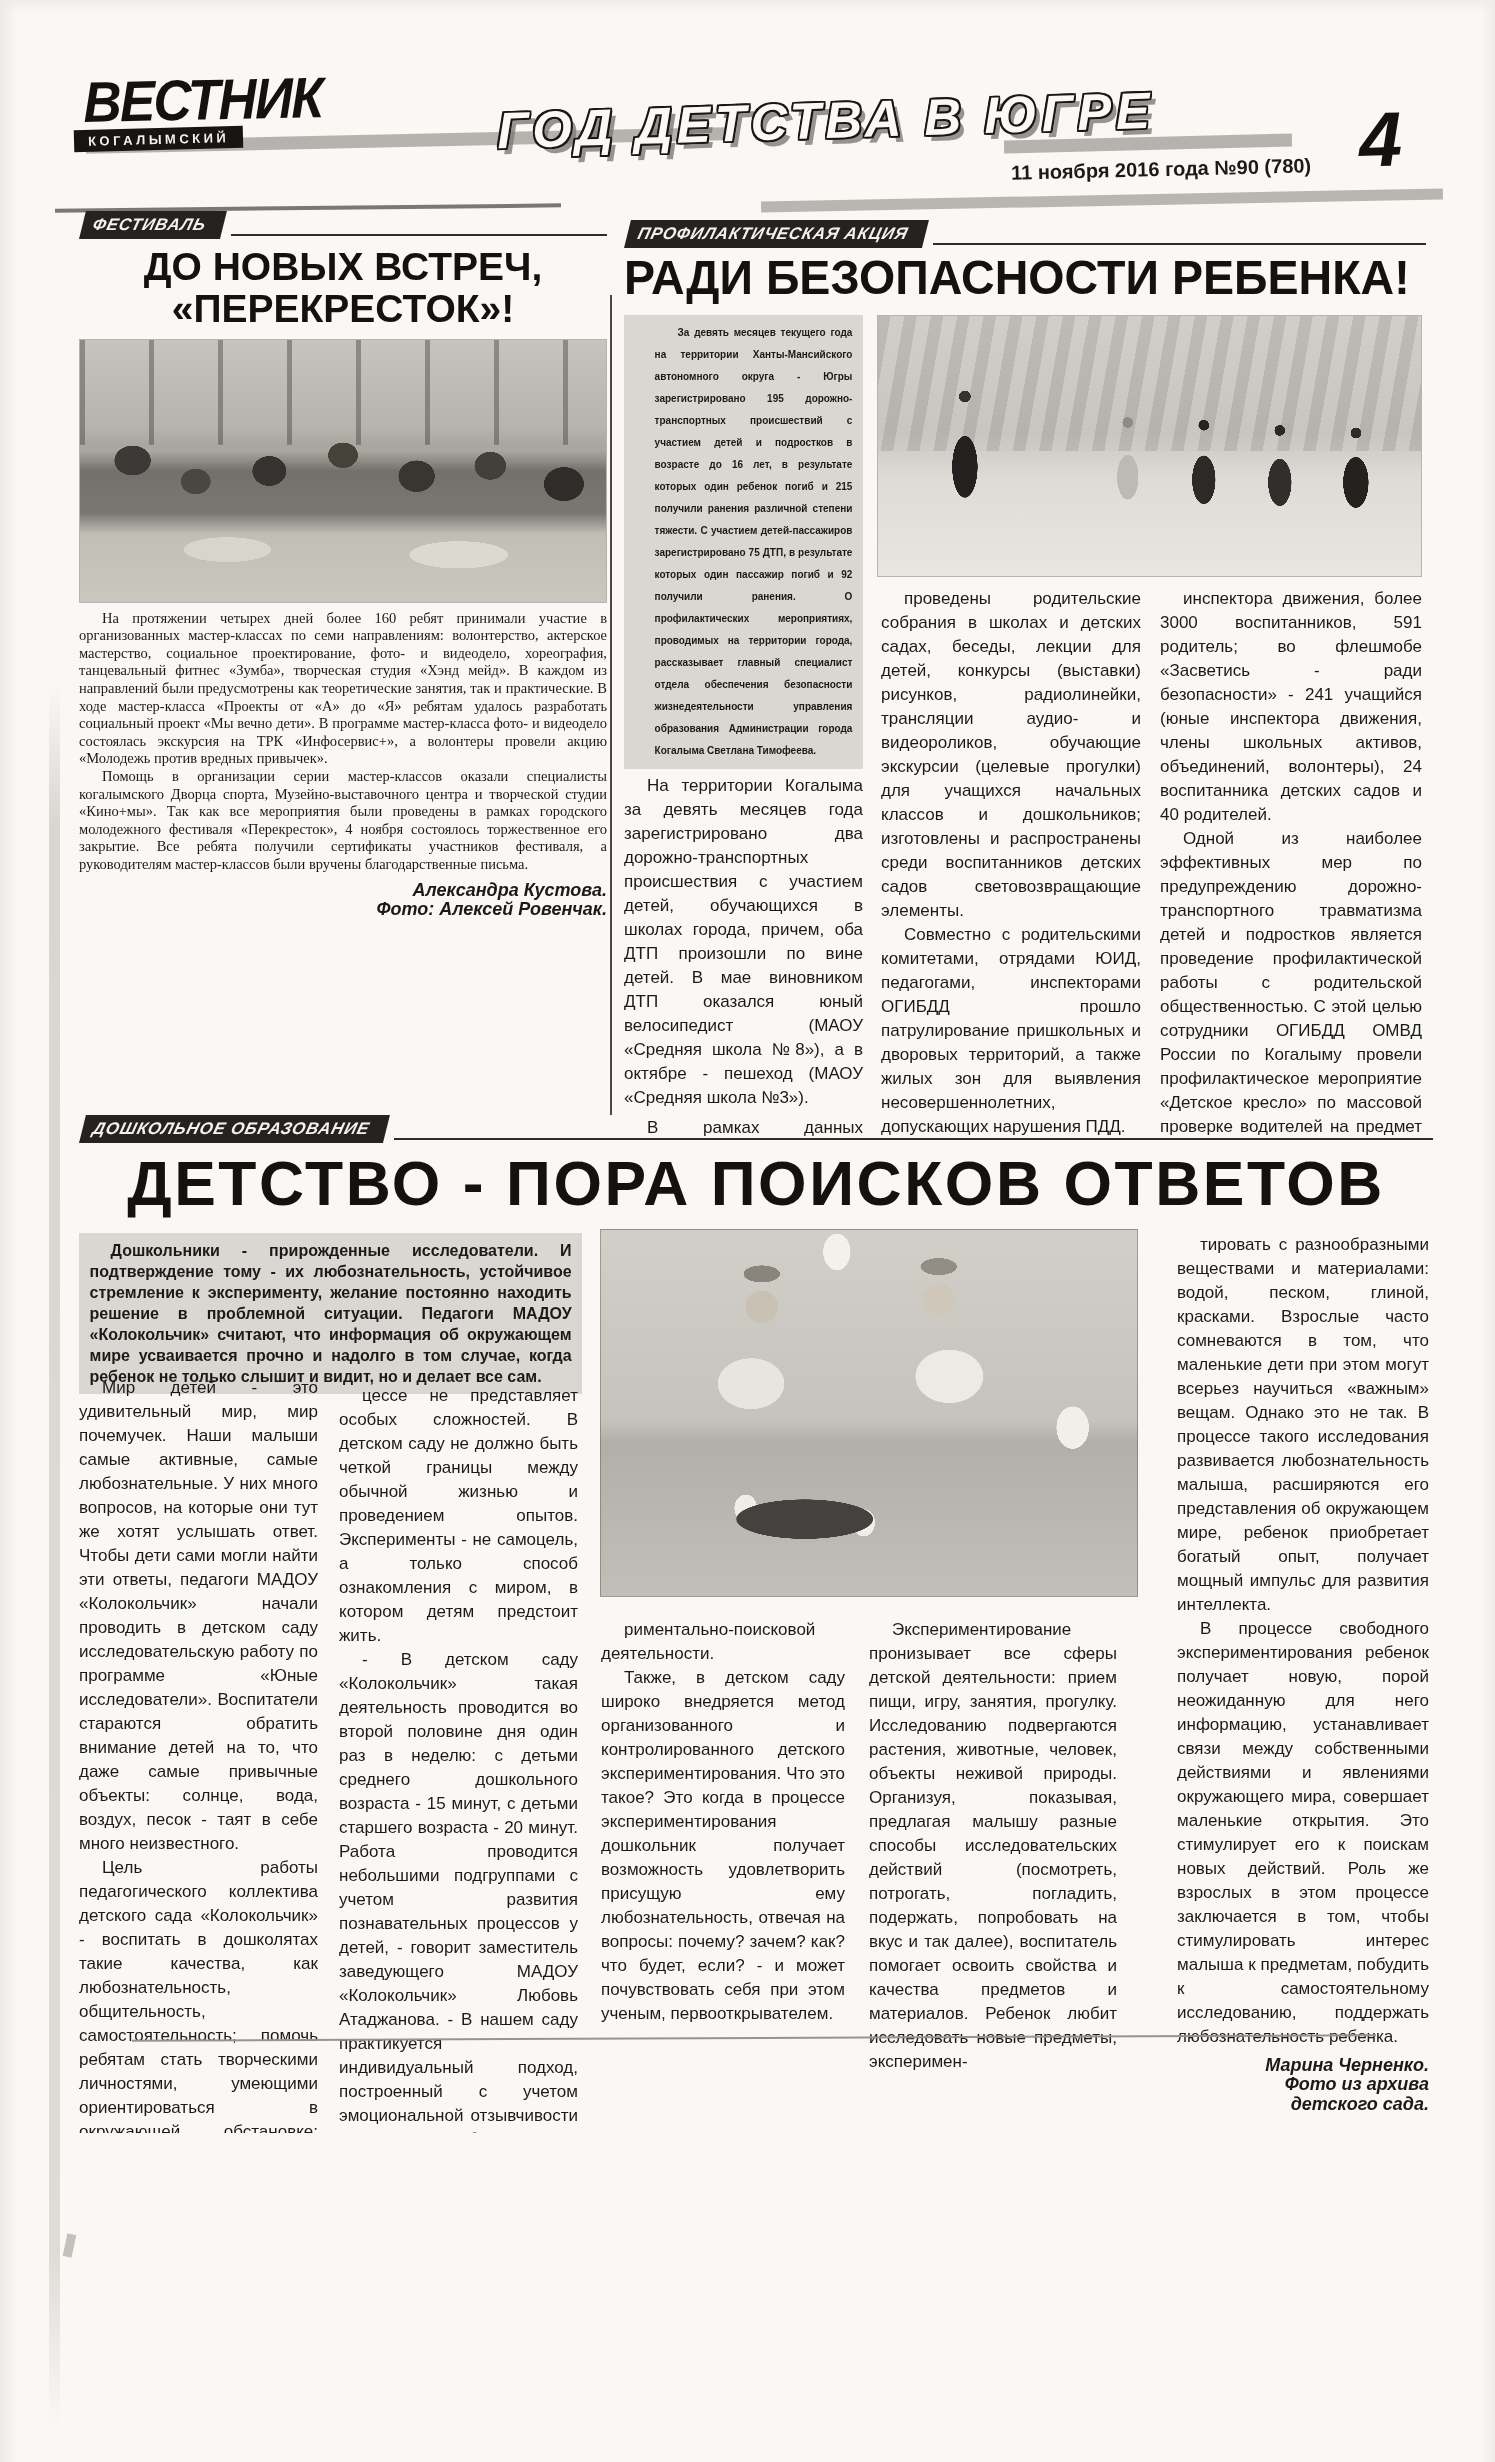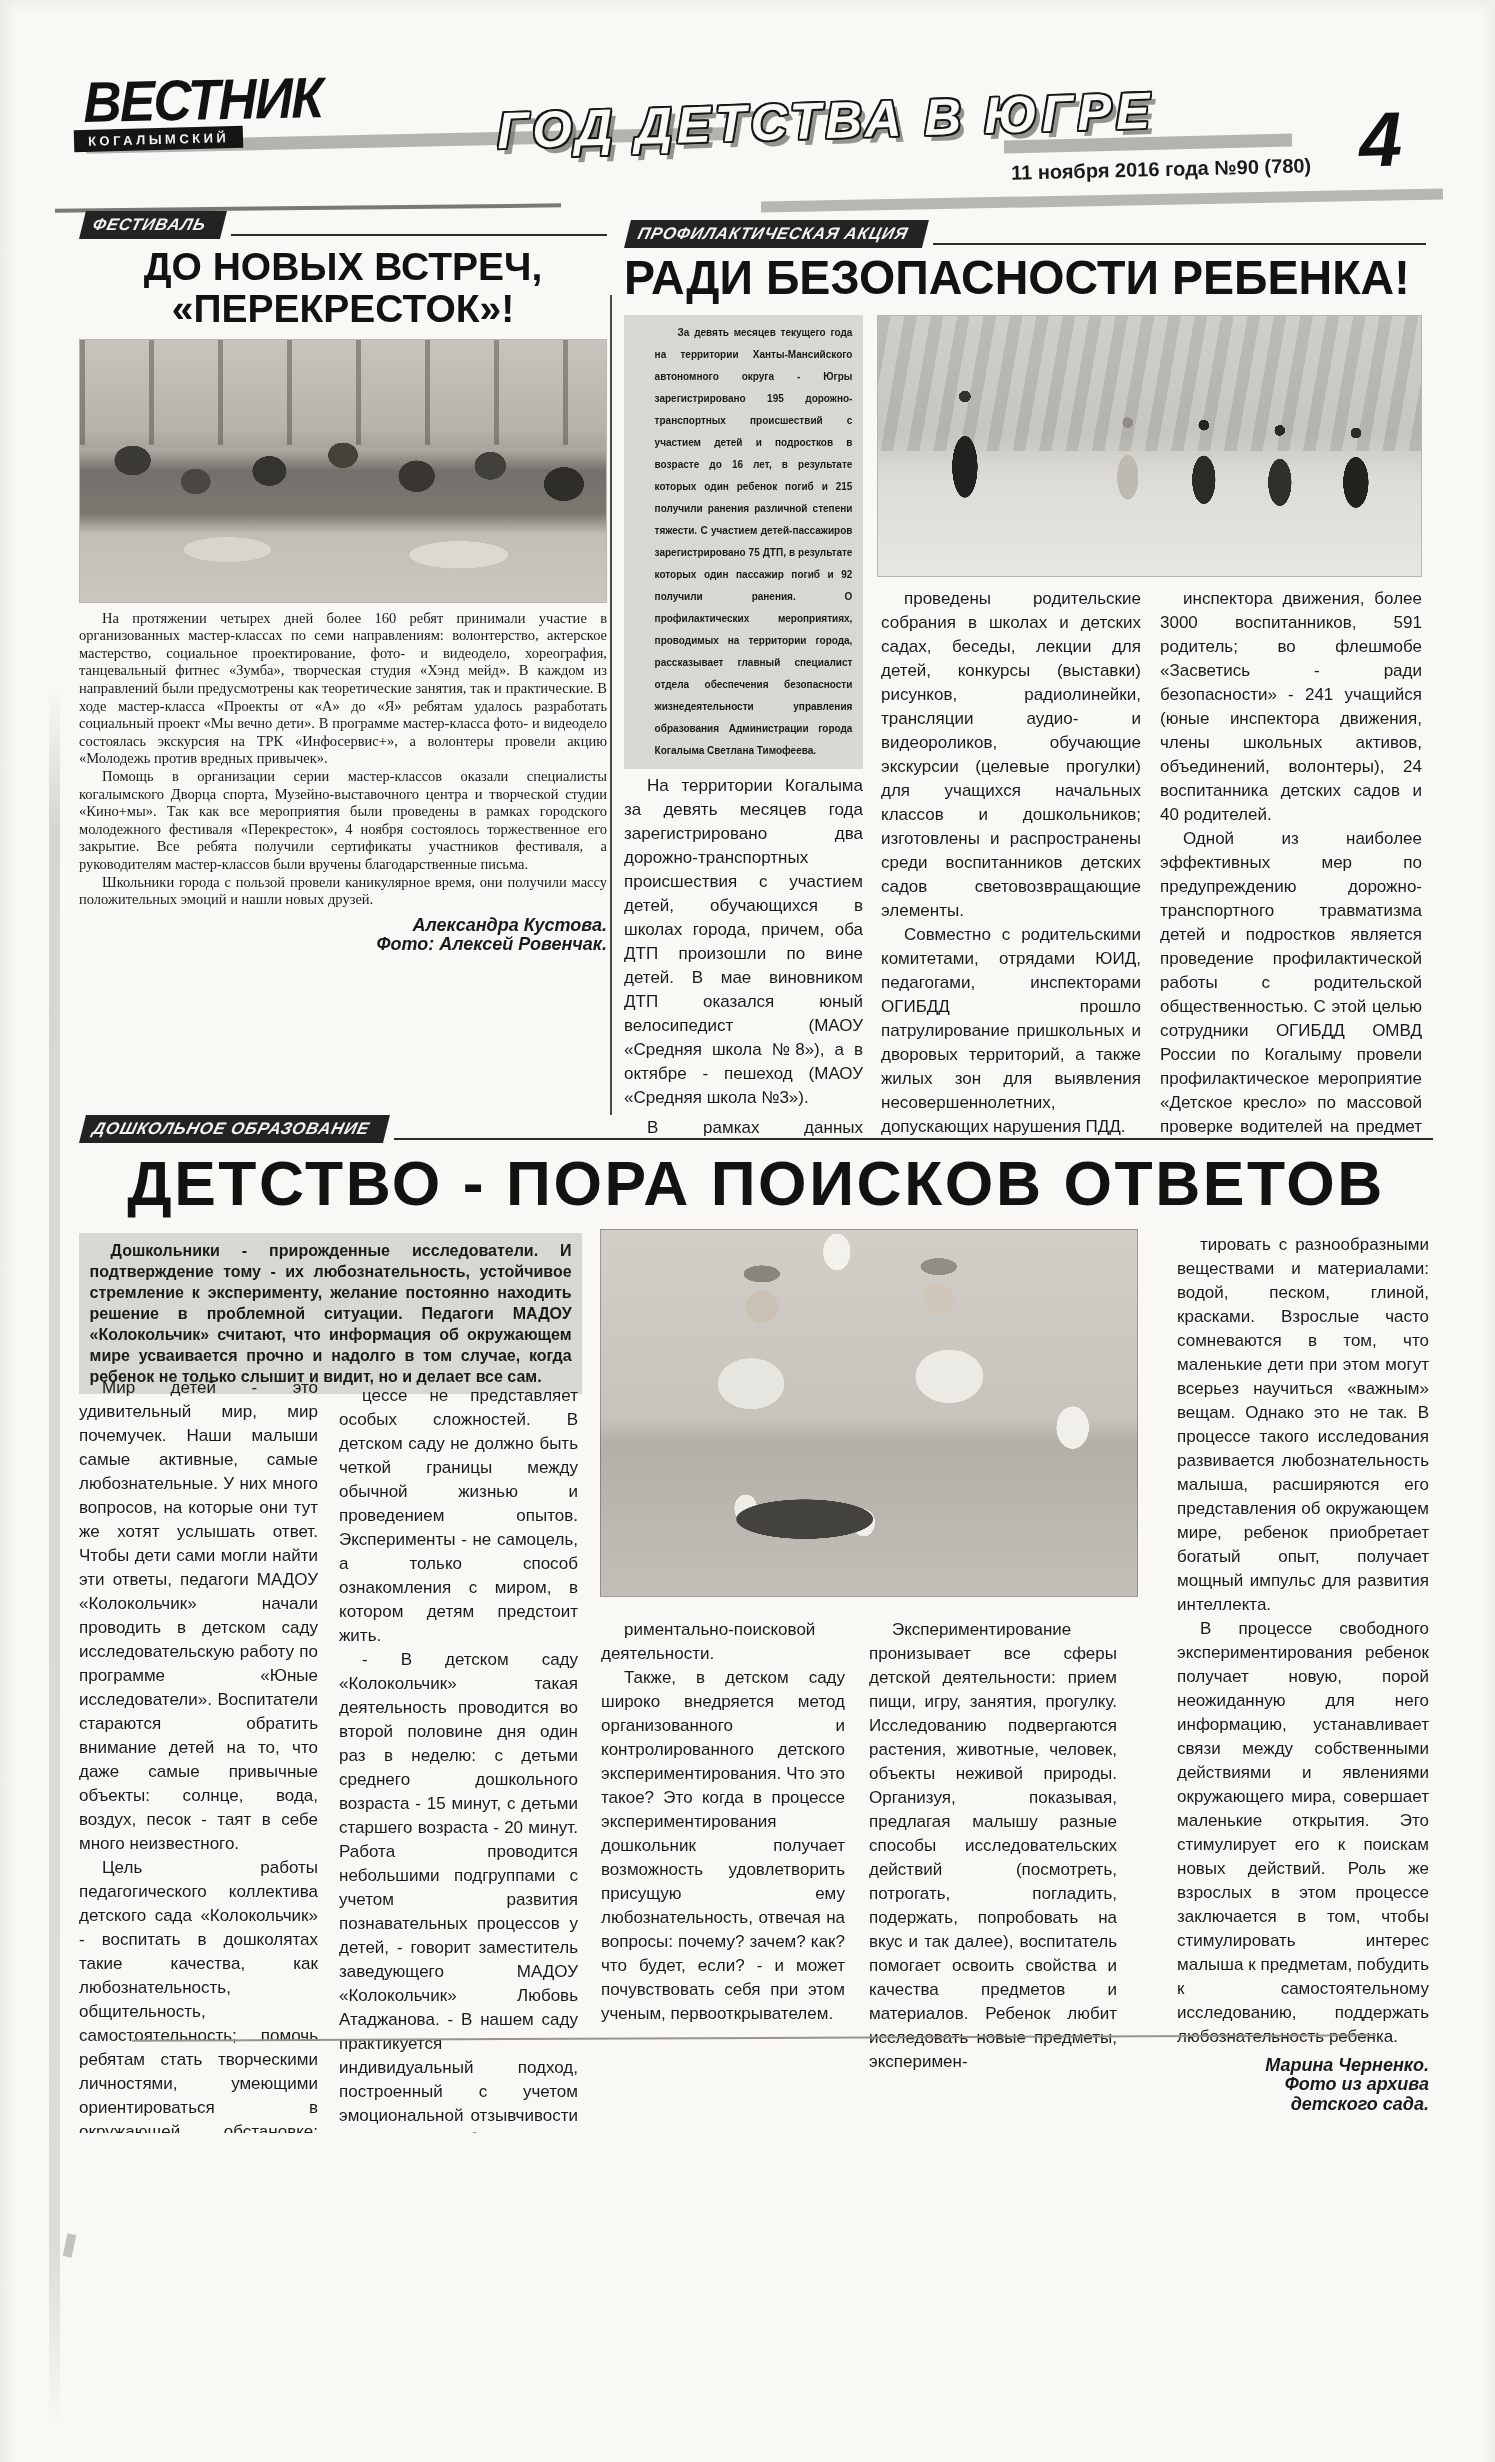--- a/index.html
+++ b/index.html
@@ -155,21 +155,20 @@
       <div class="kicker-rule"></div>
     </div>
     <div class="headline festival-headline">
       <div>ДО НОВЫХ ВСТРЕЧ,</div>
       <div>«ПЕРЕКРЕСТОК»!</div>
     </div>
     <div class="photo fs-photo"></div>
     <div style="margin-top:7px;font-family:Liberation Serif, serif;">
       <p class="body">На протяжении четырех дней более 160 ребят принимали участие в организованных мастер-классах по семи направлениям: волонтерство, актерское мастерство, социальное проектирование, фото- и видеодело, хореография, танцевальный фитнес «Зумба», творческая студия «Хэнд мейд». В каждом из направлений были предусмотрены как теоретические занятия, так и практические. В ходе мастер-класса «Проекты от «А» до «Я» ребятам удалось разработать социальный проект «Мы вечно дети». В программе мастер-класса фото- и видеодело состоялась экскурсия на ТРК «Инфосервис+», а волонтеры провели акцию «Молодежь против вредных привычек».</p>
       <p class="body">Помощь в организации серии мастер-классов оказали специалисты когалымского Дворца спорта, Музейно-выставочного центра и творческой студии «Кино+мы». Так как все мероприятия были проведены в рамках городского молодежного фестиваля «Перекресток», 4 ноября состоялось торжественное его закрытие. Все ребята получили сертификаты участников фестиваля, а руководителям мастер-классов были вручены благодарственные письма.</p>
-      <p class="body">Школьники города с пользой провели каникулярное время, они получили массу положительных эмоций и нашли новых друзей.</p>
     </div>
     <div class="byline">
       <div>Александра Кустова.</div>
       <div>Фото: Алексей Ровенчак.</div>
     </div>
   </section>
 
   <div class="abs vert-divider"></div>
 
   <section id="safety">

